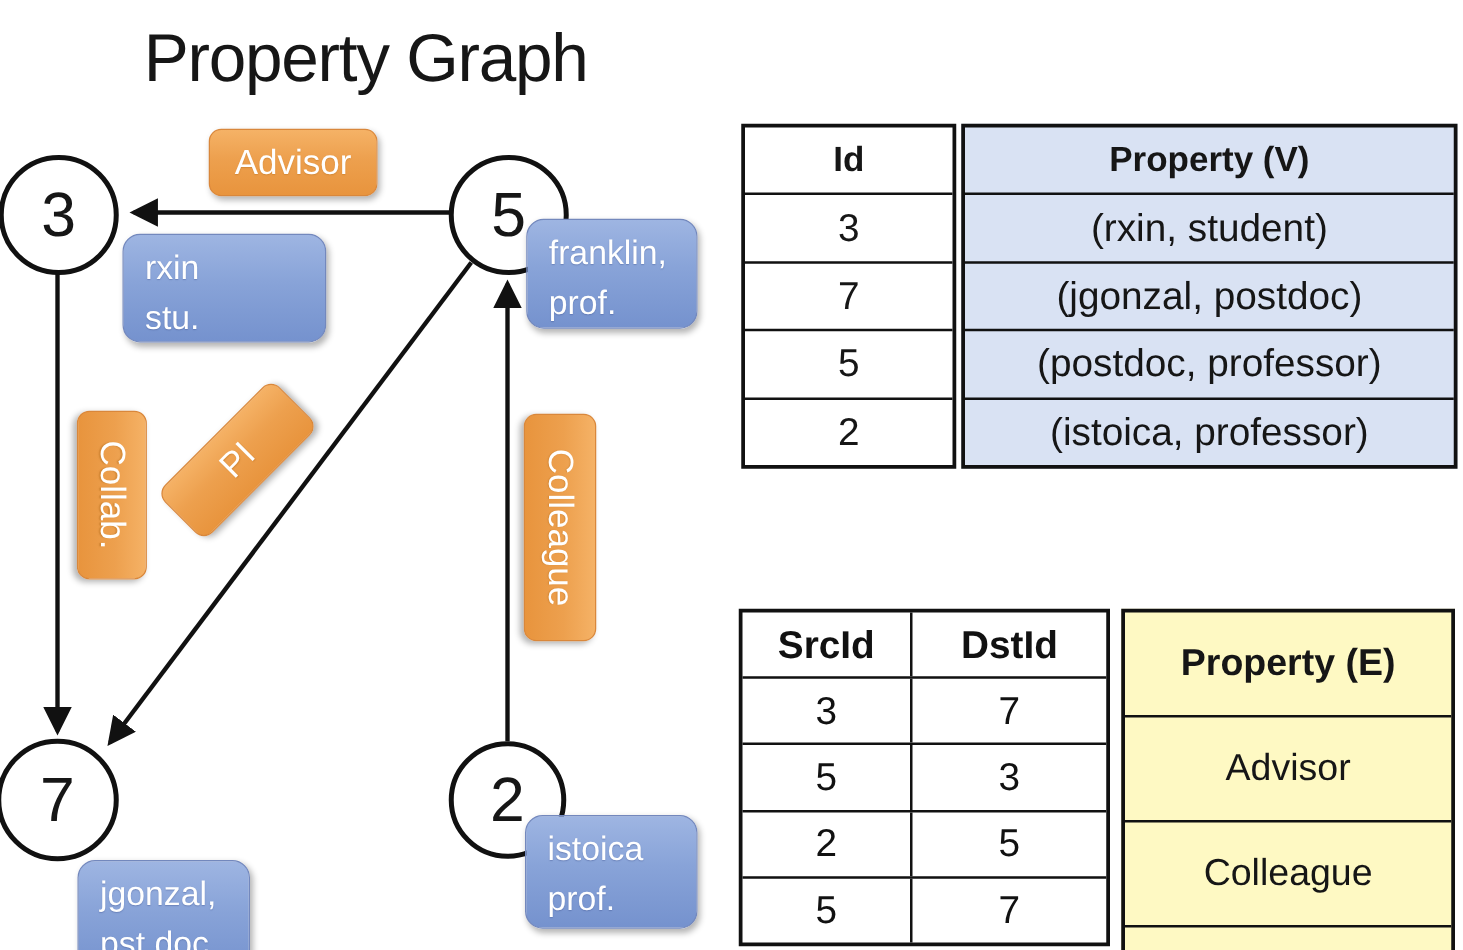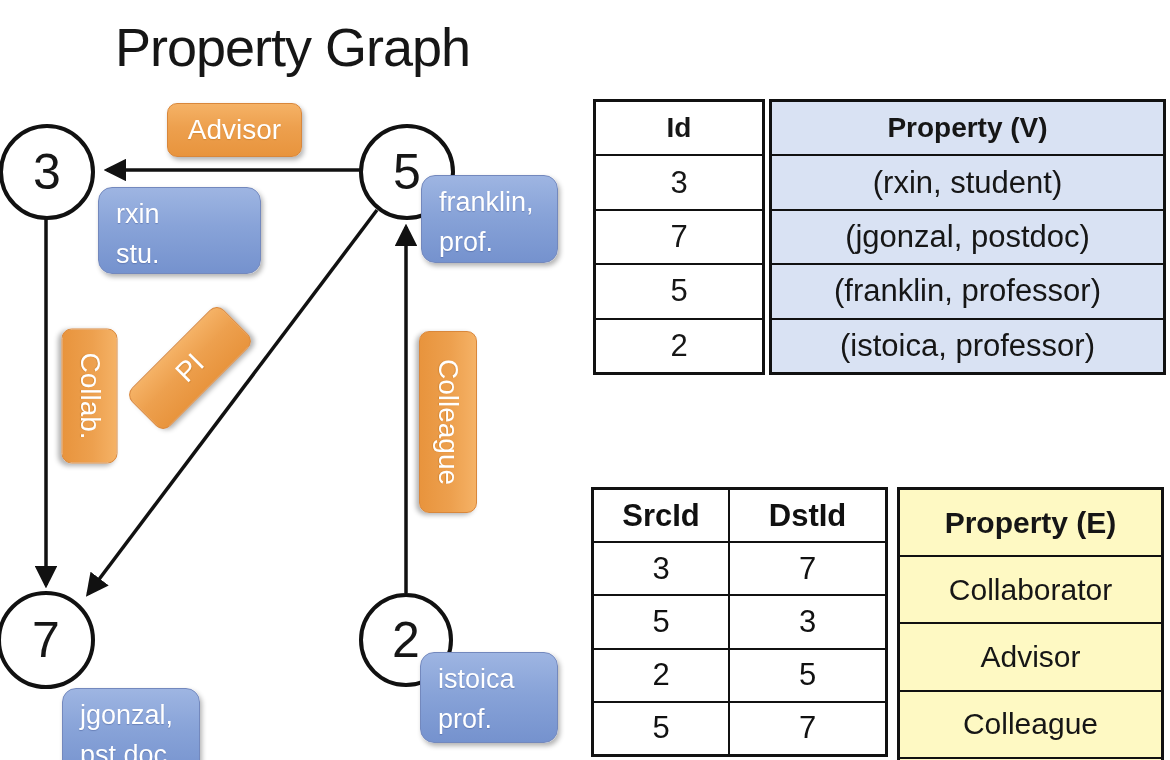--- a/index.html
+++ b/index.html
@@ -128,21 +128,21 @@
     <div class="cell hdr">Id</div>
     <div class="cell">3</div>
     <div class="cell">7</div>
     <div class="cell">5</div>
     <div class="cell">2</div>
   </div>
   <div id="vt-prop" class="tbox">
     <div class="cell hdr">Property (V)</div>
     <div class="cell">(rxin, student)</div>
     <div class="cell">(jgonzal, postdoc)</div>
-    <div class="cell">(franklin, professor)</div>
+    <div class="cell">(postdoc, professor)</div>
     <div class="cell">(istoica, professor)</div>
   </div>
 
   <div id="et-left" class="tbox">
     <div class="row">
       <div class="c1 hdr">SrcId</div>
       <div class="c2 hdr">DstId</div>
     </div>
     <div class="row">
       <div class="c1">3</div>
@@ -156,19 +156,18 @@
       <div class="c1">2</div>
       <div class="c2">5</div>
     </div>
     <div class="row">
       <div class="c1">5</div>
       <div class="c2">7</div>
     </div>
   </div>
   <div id="et-prop" class="tbox">
     <div class="cell hdr">Property (E)</div>
-    <div class="cell">Collaborator</div>
     <div class="cell">Advisor</div>
     <div class="cell">Colleague</div>
     <div class="cell">PI</div>
   </div>
 
 </div>
 
 </body></html>

